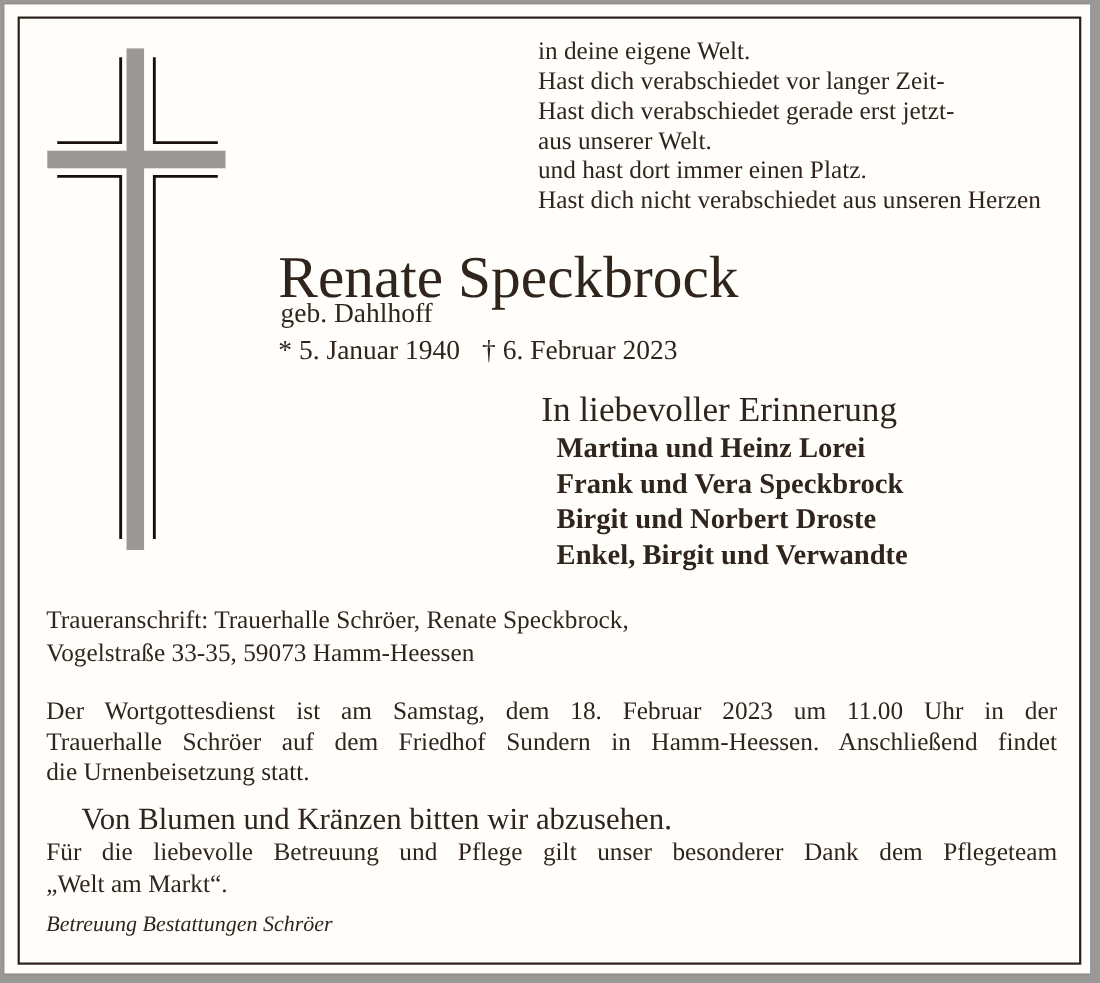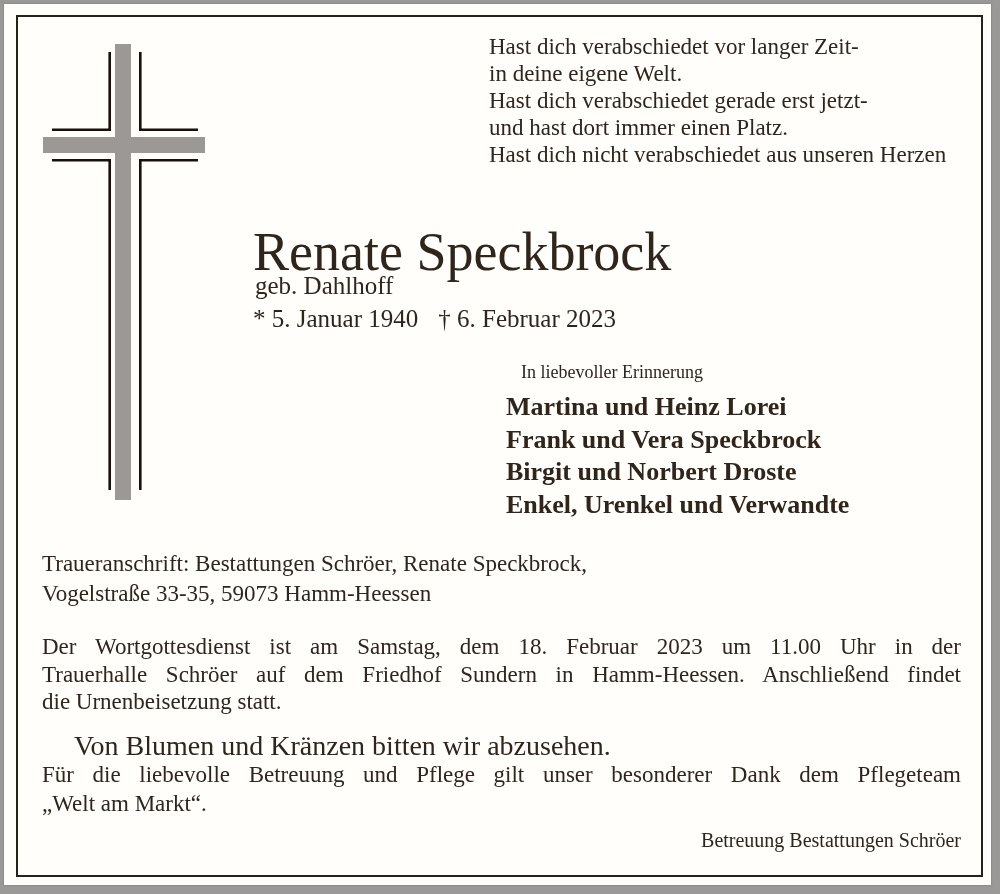--- a/index.html
+++ b/index.html
@@ -37,22 +37,22 @@
   .maiden {
     position: absolute; left: 255px; top: 272px;
     font-size: 25px; line-height: 28px;
   }
   .dates {
     position: absolute; left: 253px; top: 305px;
     font-size: 25px; line-height: 28px; white-space: nowrap;
   }
   .dates .death { margin-left: 20px; }
   .remembrance {
-    position: absolute; left: 521px; top: 358px;
-    font-size: 18px; line-height: 28px;
+    position: absolute; left: 492px; top: 358px;
+    font-size: 32px; line-height: 28px;
   }
   .mourners {
     position: absolute; left: 506px; top: 391px;
     font-size: 26px; line-height: 32.6px; font-weight: bold; white-space: nowrap;
   }
   .address {
     position: absolute; left: 42px; top: 549px;
     font-size: 23px; line-height: 30px; white-space: nowrap;
   }
   .service {
@@ -63,66 +63,67 @@
   .flowers {
     position: absolute; left: 42px; top: 732px;
     font-size: 28px; line-height: 27px; margin-left: 32px;
   }
   .thanks {
     position: absolute; left: 42px; top: 761px; width: 919px;
     font-size: 23px; line-height: 28.5px;
   }
   .footer {
     position: absolute; left: 42px; top: 828px; width: 919px;
-    font-size: 20px; line-height: 24px; text-align: right;
+    font-size: 20px; line-height: 24px; text-align: left; font-style: italic;
   }
 </style>
 </head>
 <body>
 
 <div class="card"></div>
 <div class="frame"></div>
 
 <svg class="cross-svg" viewBox="0 0 170 465" aria-hidden="true">
 
   <path d="M 12 89.7 H 69.7 V 12" fill="none" stroke="var(--cross_line)" stroke-width="2.6"></path>
   <path d="M 158 89.7 H 100.3 V 12" fill="none" stroke="var(--cross_line)" stroke-width="2.6"></path>
   <path d="M 12 120.3 H 69.7 V 450" fill="none" stroke="var(--cross_line)" stroke-width="2.6"></path>
   <path d="M 158 120.3 H 100.3 V 450" fill="none" stroke="var(--cross_line)" stroke-width="2.6"></path>
 
   <rect x="75" y="4" width="16" height="456" fill="var(--cross_gray)"></rect>
   <rect x="3" y="97" width="162" height="16" fill="var(--cross_gray)"></rect>
 </svg>
 
 <div class="poem">
+  <div>in deine eigene Welt.</div>
   <div>Hast dich verabschiedet vor langer Zeit-</div>
-  <div>in deine eigene Welt.</div>
   <div>Hast dich verabschiedet gerade erst jetzt-</div>
+  <div>aus unserer Welt.</div>
   <div>und hast dort immer einen Platz.</div>
   <div>Hast dich nicht verabschiedet aus unseren Herzen</div>
 </div>
 
 <h1 class="name">Renate Speckbrock</h1>
 <div class="maiden">geb. Dahlhoff</div>
 
 <div class="dates">
   <span>* 5. Januar 1940</span><span class="death">† 6. Februar 2023</span>
 </div>
 
 <div class="remembrance">In liebevoller Erinnerung</div>
 
 <div class="mourners">
   <div>Martina und Heinz Lorei</div>
   <div>Frank und Vera Speckbrock</div>
   <div>Birgit und Norbert Droste</div>
-  <div>Enkel, Urenkel und Verwandte</div>
+  <div>Enkel, Birgit und Verwandte</div>
 </div>
 
 <div class="address">
-  <div>Traueranschrift: Bestattungen Schröer, Renate Speckbrock,</div>
+  <div>Traueranschrift: Trauerhalle Schröer, Renate Speckbrock,</div>
   <div>Vogelstraße 33-35, 59073 Hamm-Heessen</div>
 </div>
 
 <div class="service">
   <div class="jline">Der Wortgottesdienst ist am Samstag, dem 18. Februar 2023 um 11.00 Uhr in der</div>
   <div class="jline">Trauerhalle Schröer auf dem Friedhof Sundern in Hamm-Heessen. Anschließend findet</div>
   <div>die Urnenbeisetzung statt.</div>
 </div>
 
 <div class="flowers">Von Blumen und Kränzen bitten wir abzusehen.</div>

